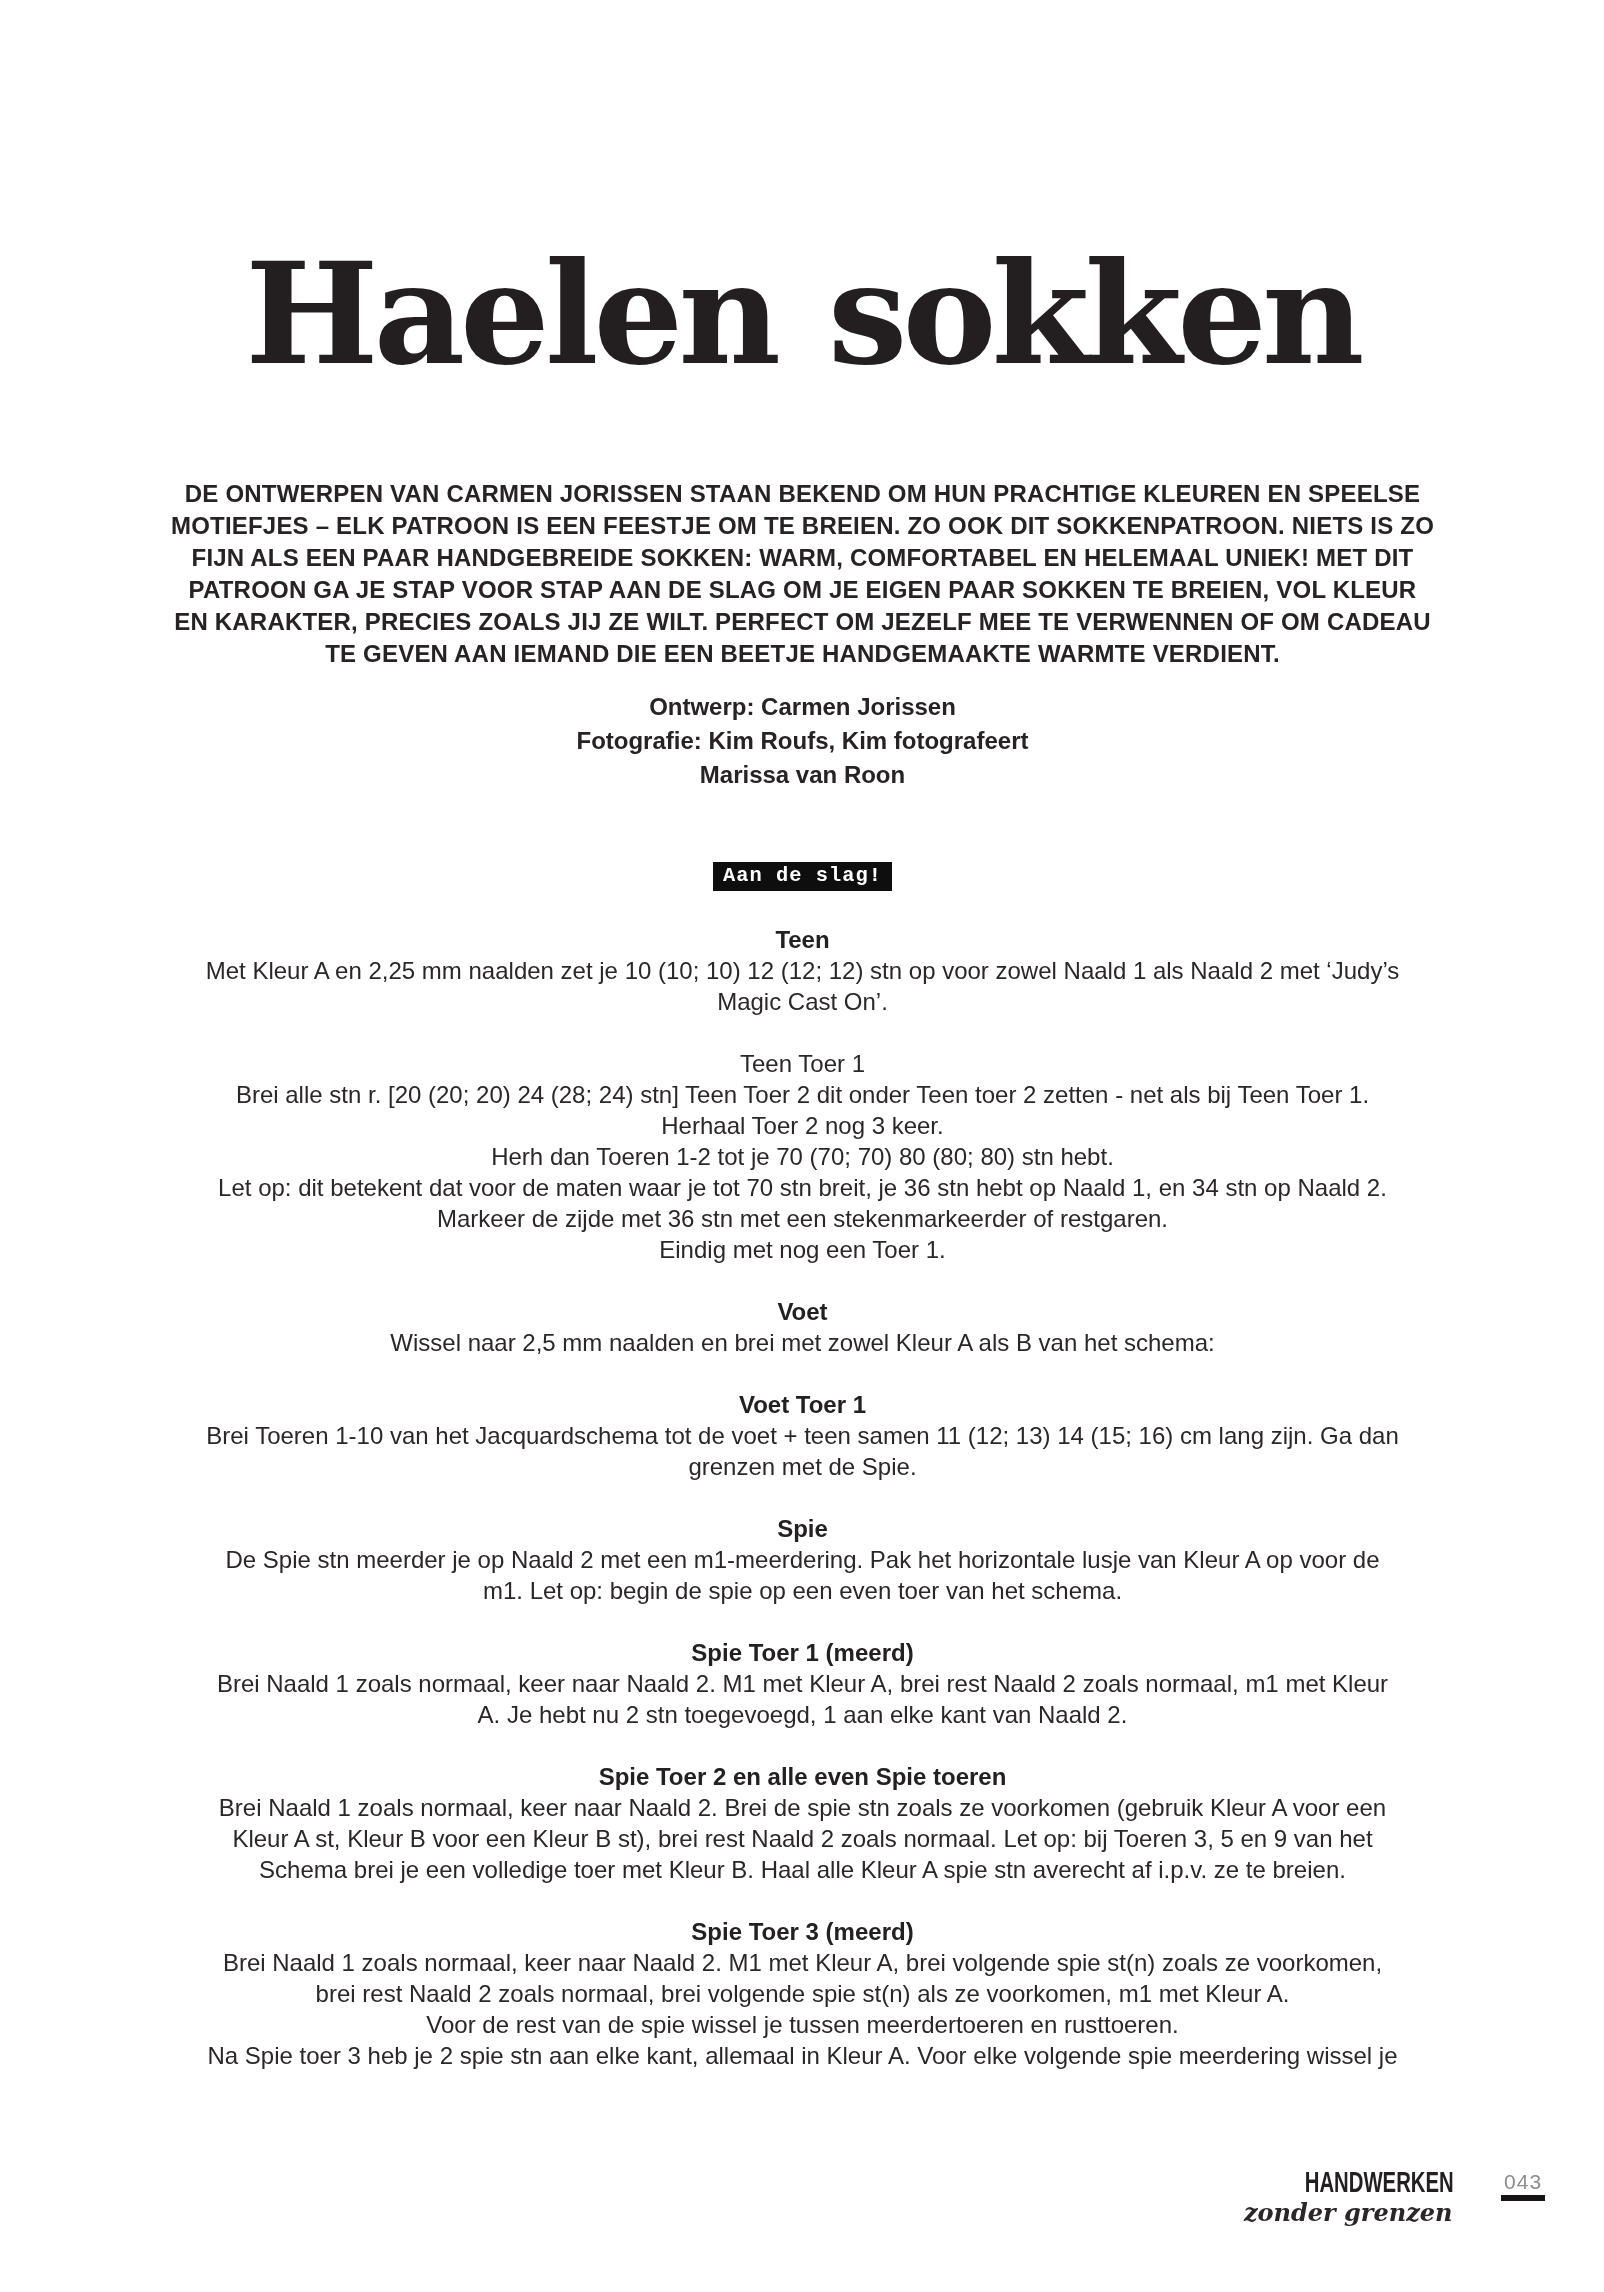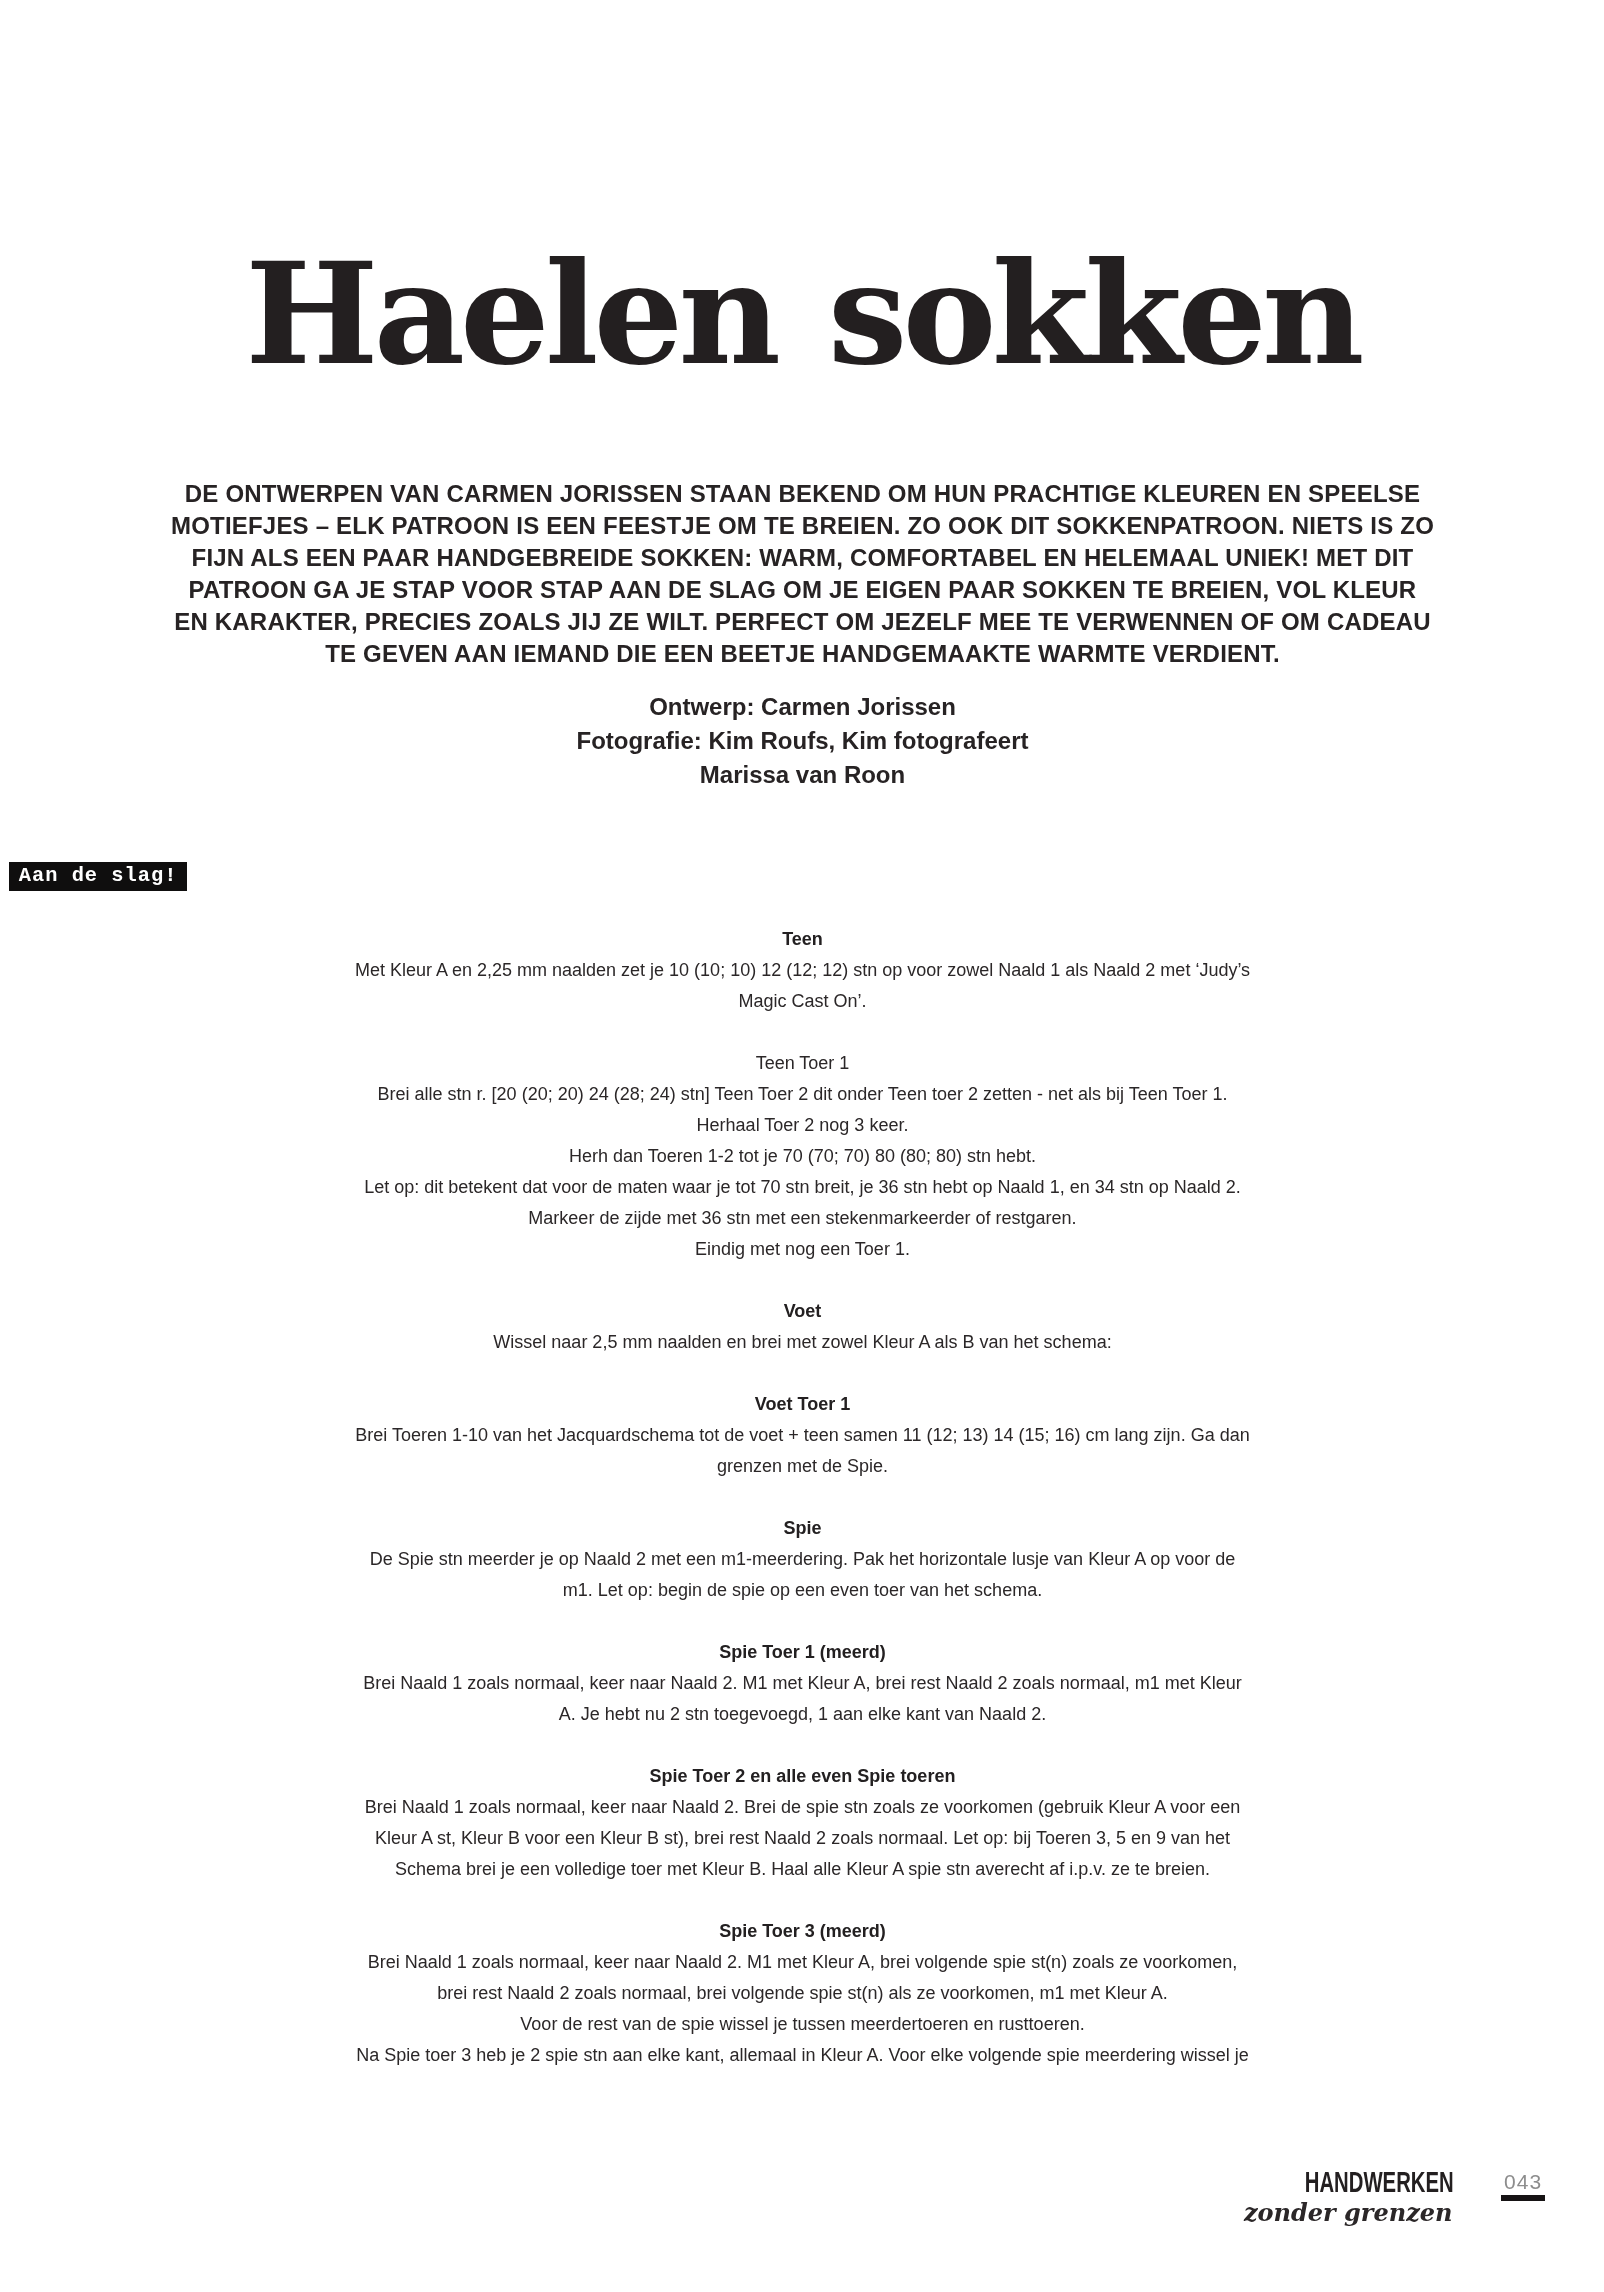--- a/index.html
+++ b/index.html
@@ -37,38 +37,37 @@
   .credits {
     margin-top: 20px;
     text-align: center;
     font-weight: bold;
     font-size: 24px;
     line-height: 34px;
     color: #272324;
   }
   .badge-row {
     margin-top: 70px;
-    text-align: left;
-    padding-left: 9px;
+    text-align: center;
   }
   .badge {
     display: inline-block;
     background: #0f0e0e;
     color: #ffffff;
     font-family: "Liberation Mono", monospace;
     font-weight: bold;
     font-size: 20.4px;
     line-height: 20.4px;
     padding: 3.9px 9.7px 4.9px 9.7px;
     letter-spacing: 1px;
   }
   .content {
     margin-top: 33px;
     text-align: center;
-    font-size: 18px;
+    font-size: 24px;
     line-height: 31px;
     color: #2b2728;
   }
   .section { margin-top: 31px; }
   .section:first-child { margin-top: 0; }
   .sec-header { font-weight: normal; }
   .sec-header.bold { font-weight: bold; color: #232021; }
   .line { white-space: nowrap; }
   .footer {
     position: absolute;

